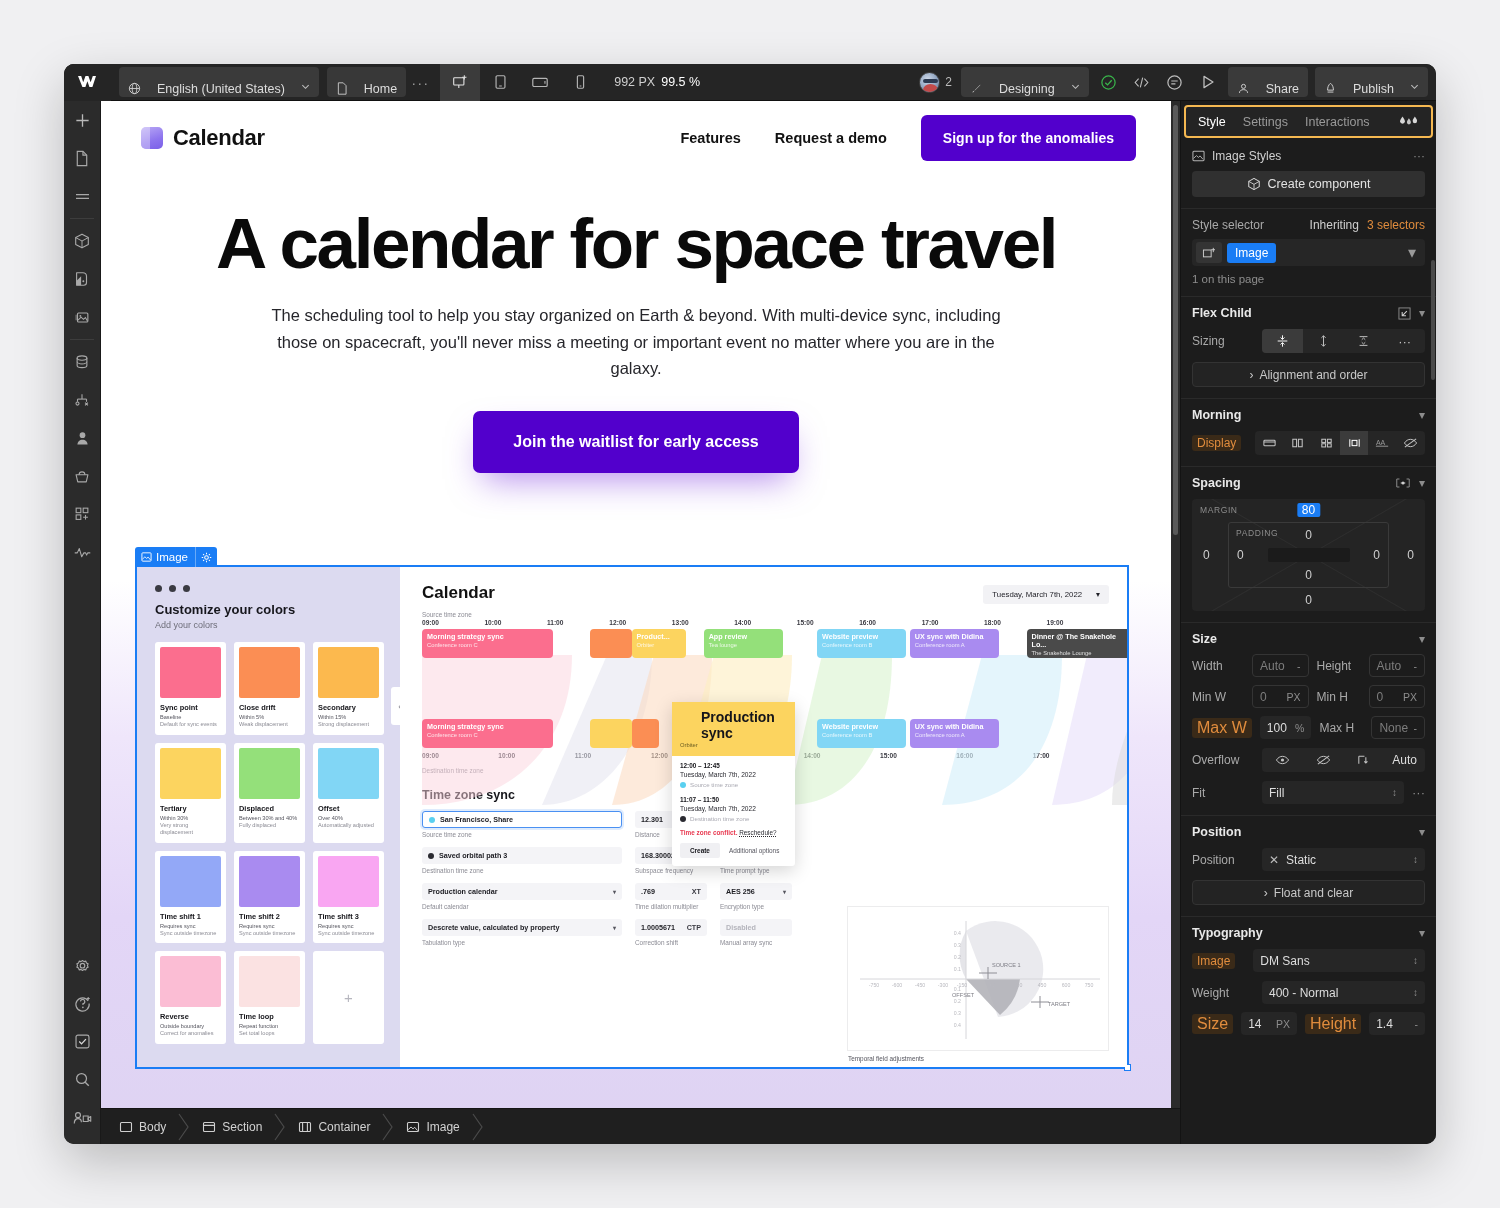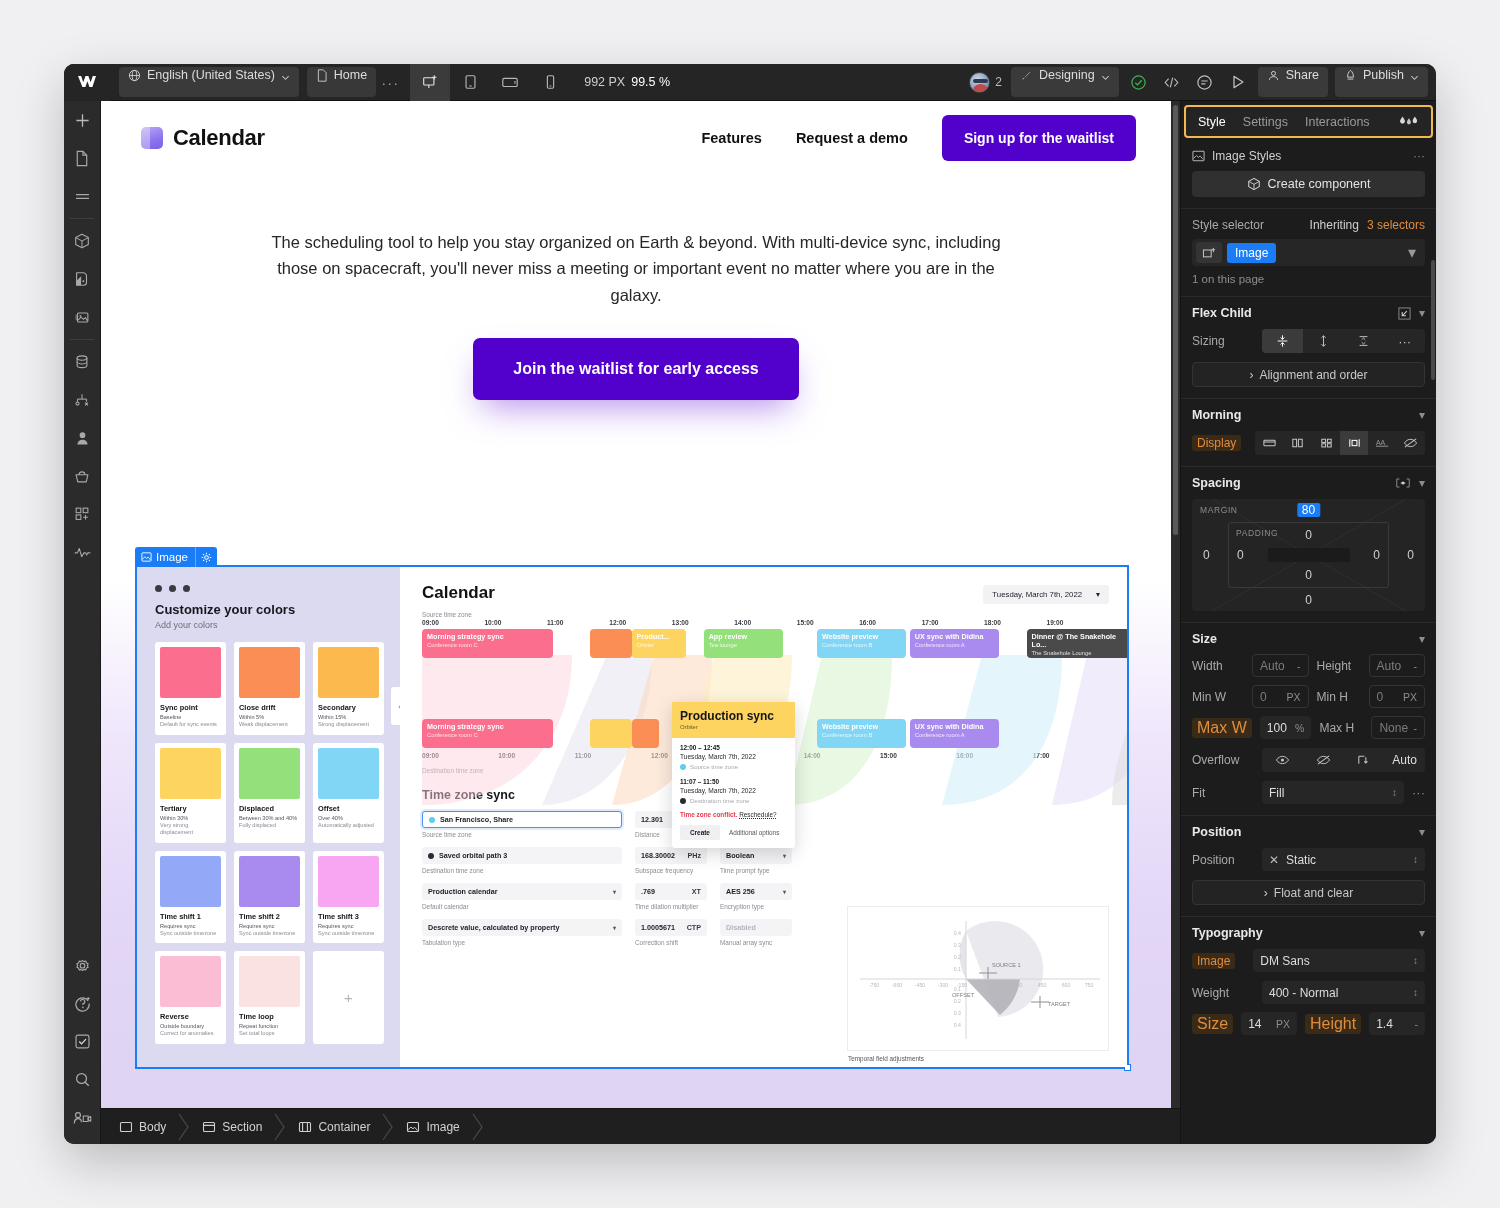--- a/index.html
+++ b/index.html
@@ -24,21 +24,21 @@
     height: 37px; background: #252525; flex: 0 0 37px;
     display: flex; align-items: center; color: #d6d6d6; font-size: 12.5px;
     border-bottom: 1px solid #111;
     position: relative;
   }
   .wf-logo {
     width: 47px; height: 37px; display: flex; align-items: center; justify-content: center;
     background: #252525; color: #fff; font-weight: bold; font-size: 19px;
   }
   .tb-chip {
-    display: flex; align-items: flex-end; gap: 6px;
+    display: flex; align-items: flex-start; gap: 16px;
     height: 25px; padding: 15px 9px; background: #3a3a3a; border-radius: 4px;
     color: #ddd; font-size: 12.5px; white-space: nowrap;
   }
   .tb-chip.ghost { background: #383838; }
   .tb-sep { width: 8px; }
   .dots-btn {
     width: 28px; height: 25px; display:flex; align-items:center; justify-content:center;
     color: #999; font-size: 15px; letter-spacing: 1px;
   }
   .vp-group { display: flex; align-items: center; height: 37px; margin-left: 6px; }
@@ -177,21 +177,21 @@
   .fld.dis { color:#b4b4bc; }
   .fld .dot { width:6px;height:6px;border-radius:50%;margin-right:5px; }
   .flabel { font-size:6.4px; color:#8b8b94; margin-top:3px; }
   .fgroup { min-width:0; }
 
   .popcard {
     position:absolute; left:272px; top:135px; width:123px; background:#fff; border-radius:3px;
     box-shadow: 0 5px 18px rgba(0,0,0,.17); padding:0 0 8px; z-index:5;
   }
   .pop-hd { background:#fcd45f; padding:7px 8px 8px; }
-  .pop-hd b { font-size:12px; color:#15151a; display:block; font-weight:700; }
+  .pop-hd b { font-size:14px; color:#15151a; display:block; font-weight:700;margin-left:21px; }
   .pop-hd i { font-size:5.8px; color:#6a5c22; font-style:normal; display:block; margin-top:1px;}
   .pop-body { padding: 6px 8px 0; }
   .pop-t { font-size:6.4px; font-weight:700; color:#15151a; }
   .pop-d { font-size:6.6px; color:#2a2a31; margin-top:2px; }
   .pop-z { font-size:6.2px; color:#a9a9b2; margin-top:3px; display:flex;align-items:center;gap:4px; }
   .pop-z i { width:6px;height:6px;border-radius:50%;display:block; }
   .pop-warn { font-size:6.4px; margin-top:7px; }
   .pop-warn b { color:#e8384f; font-weight:700; }
   .pop-warn u { color:#2a2a31; text-decoration-style: dotted; }
   .pop-acts { display:flex; align-items:center; gap:9px; margin-top:7px; }
@@ -526,25 +526,26 @@
         <div class="hero-glow"></div>
 
         <div class="site-hd">
           <div class="brand">
             <div class="brand-mark"></div>
             <div class="brand-name">Calendar</div>
           </div>
           <div class="site-nav">
             <div class="nav-link">Features</div>
             <div class="nav-link">Request a demo</div>
-            <div class="nav-cta">Sign up for the waitlist</div>
+            <div class="nav-cta">Sign up for the anomalies</div>
           </div>
         </div>
 
         <div class="hero">
+          <h1>A calendar for space travel</h1>
           <p>The scheduling tool to help you stay organized on Earth &amp; beyond. With multi-device sync, including those on spacecraft, you'll never miss a meeting or important event no matter where you are in the galaxy.</p>
           <div class="hero-btn">Join the waitlist for early access</div>
         </div>
 
         <div class="img-sel">
           <div class="sel-badge">
             <span class="lbl">
               <svg width="11" height="10" viewBox="0 0 13 12">
                   <rect x="1" y="1" width="11" height="10" rx="1" fill="none" stroke="#fff" stroke-width="1.1"></rect>
                   <path d="M1.6 8.6 4.6 5.8l2.1 1.9 1.7-1.6 3 3.5" fill="none" stroke="#fff" stroke-width="1"></path>

